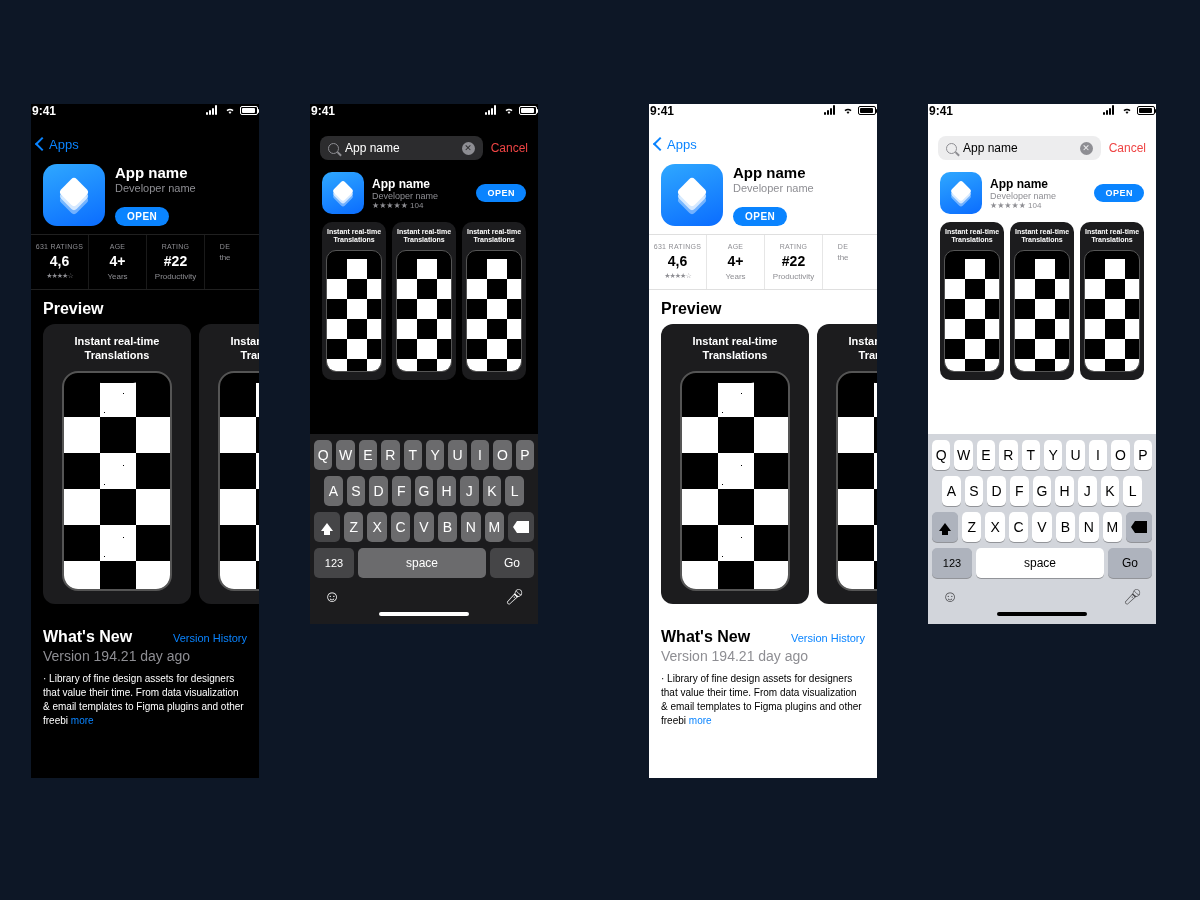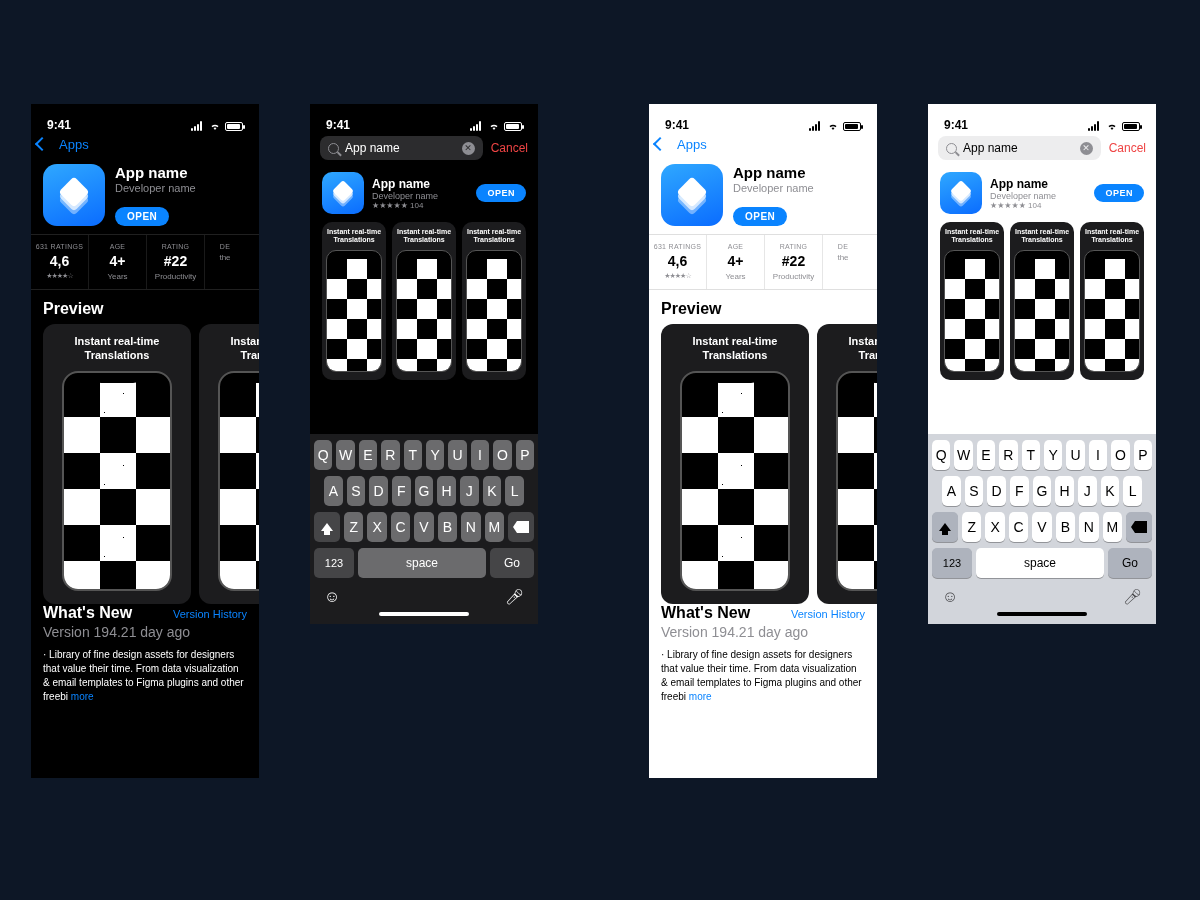--- a/index.html
+++ b/index.html
@@ -7,32 +7,32 @@
     background:#0d1726;
     width:1200px; height:900px;
     font-family:-apple-system,"SF Pro Text","Helvetica Neue",Arial,sans-serif;
     overflow:hidden;
   }
   .stage{position:relative;width:1200px;height:900px;}
   .phone{position:absolute;width:228px;border-radius:0;overflow:hidden;}
   .dark{background:#000;color:#fff;}
   .light{background:#fff;color:#000;}
   
-  .status{display:flex;justify-content:space-between;align-items:flex-end;height:28px;padding:0 16px;font-size:12px;font-weight:600;}
+  .status{display:flex;justify-content:space-between;align-items:flex-start;height:28px;padding:0 1px;font-size:12px;font-weight:600;}
   .sicons{display:flex;gap:4px;align-items:center;}
   .sig{width:14px;height:10px;display:flex;align-items:flex-end;gap:1px;}
   .sig span{width:2px;background:currentColor;border-radius:1px;}
   .sig span:nth-child(1){height:3px}.sig span:nth-child(2){height:5px}.sig span:nth-child(3){height:7px}.sig span:nth-child(4){height:10px}
   .wifi{width:12px;height:12px;}
   .batt{width:18px;height:9px;border:1px solid currentColor;border-radius:2px;position:relative;}
   .batt::after{content:"";position:absolute;right:-3px;top:2px;width:2px;height:4px;background:currentColor;border-radius:1px;}
   .batt i{position:absolute;left:1px;top:1px;bottom:1px;right:2px;background:currentColor;border-radius:1px;}
   
   .nav{display:flex;align-items:center;padding:4px 6px;height:24px;}
-  .back{display:flex;align-items:center;gap:10px;color:#0a84ff;font-size:13px;}
+  .back{display:flex;align-items:center;gap:0;color:#0a84ff;font-size:13px;}
   .chev{width:10px;height:10px;border-left:2px solid #0a84ff;border-bottom:2px solid #0a84ff;transform:rotate(45deg);margin-right:2px;}
   
   .hdr{display:flex;padding:8px 12px;gap:10px;}
   .icon{width:62px;height:62px;border-radius:14px;background:linear-gradient(160deg,#2fa8ff,#0a6cff);display:flex;align-items:center;justify-content:center;flex-shrink:0;}
   .layers{position:relative;width:28px;height:28px;}
   .layers span{position:absolute;left:50%;width:22px;height:22px;background:#fff;transform:translateX(-50%) rotate(45deg);border-radius:4px;}
   .layers span:nth-child(1){top:8px;opacity:.4}
   .layers span:nth-child(2){top:4px;opacity:.7}
   .layers span:nth-child(3){top:0}
   .meta{flex:1;display:flex;flex-direction:column;}
@@ -58,21 +58,21 @@
   .mock{width:110px;height:220px;margin:0 auto;border:2px solid #555;border-radius:16px;position:relative;background:#000;overflow:hidden;}
   .notch{position:absolute;top:0;left:50%;transform:translateX(-50%);width:48px;height:10px;background:#000;border-radius:0 0 8px 8px;z-index:2;}
   .checker,.checker2,.checker3{position:absolute;inset:8px 0 0 0;background-image:
      linear-gradient(45deg,#fff 25%,transparent 25%),
      linear-gradient(-45deg,#fff 25%,transparent 25%),
      linear-gradient(45deg,transparent 75%,#fff 75%),
      linear-gradient(-45deg,transparent 75%,#fff 75%);
      background-size:72px 72px;
      background-position:0 0,0 36px,36px -36px,-36px 0;}
   
-  .wnhead{display:flex;justify-content:space-between;align-items:baseline;padding:0 12px 2px;}
+  .wnhead{display:flex;justify-content:space-between;align-items:baseline;padding:24px 12px 2px;}
   .wnhead h3{font-size:16px;font-weight:700;}
   .link{color:#0a84ff;font-size:11px;}
   .wnsub{display:flex;justify-content:flex-start;padding:0 12px;font-size:14px;color:#8e8e93;}
   .wnbody{padding:8px 12px 14px;font-size:10px;line-height:1.4;}
   .more{color:#0a84ff;}
   
   .srch{display:flex;align-items:center;gap:8px;padding:4px 10px;}
   .sbox{flex:1;display:flex;align-items:center;gap:6px;border-radius:8px;padding:5px 8px;font-size:12px;}
   .dark .sbox{background:#2c2c2e;color:#fff;}
   .light .sbox{background:#ededee;color:#000;}

